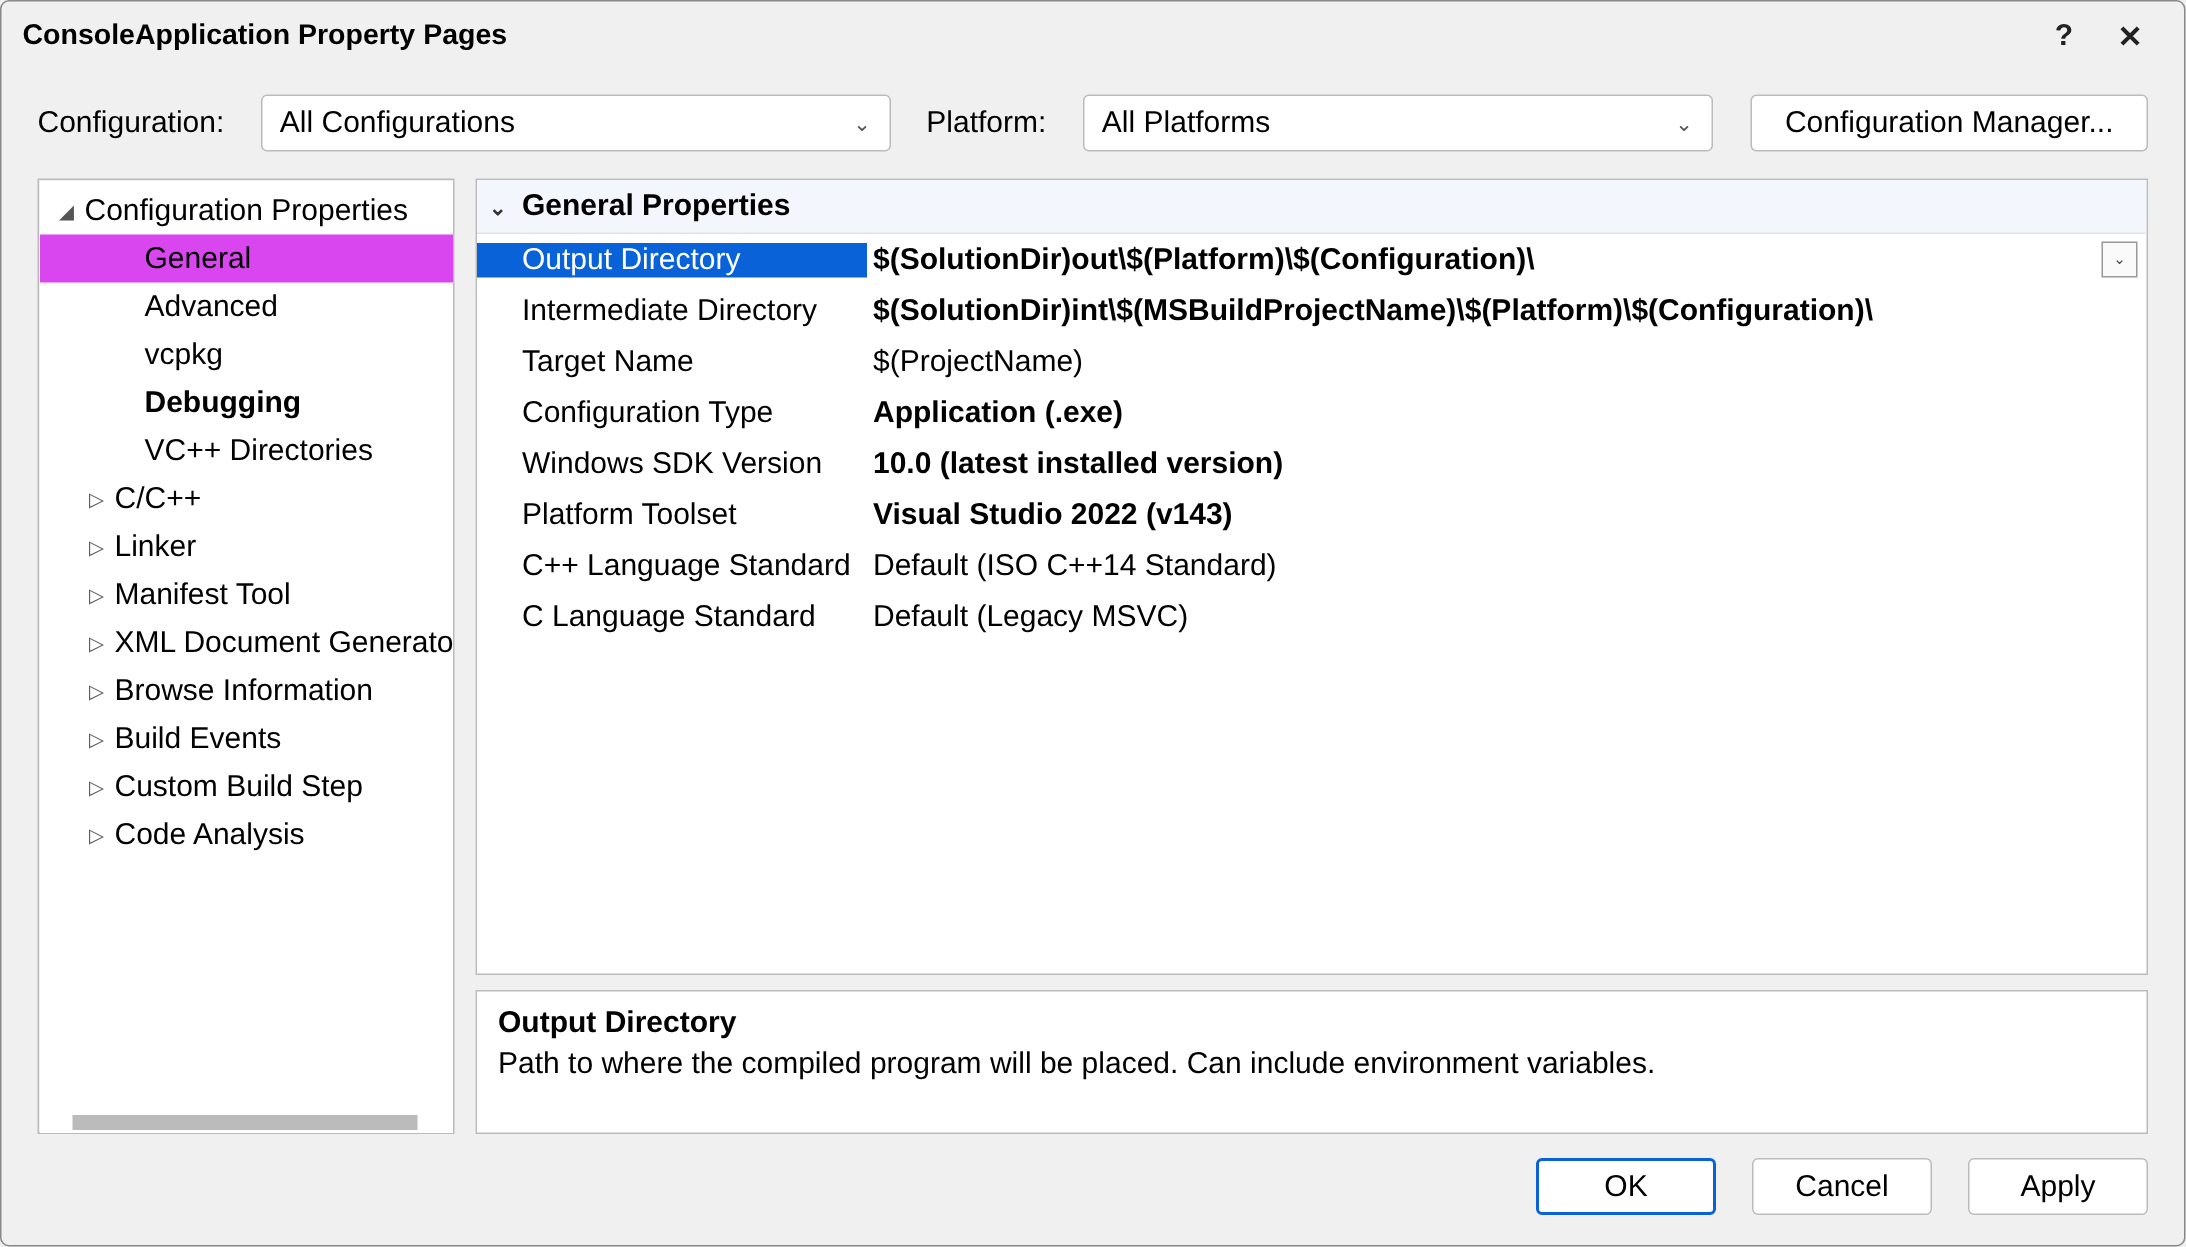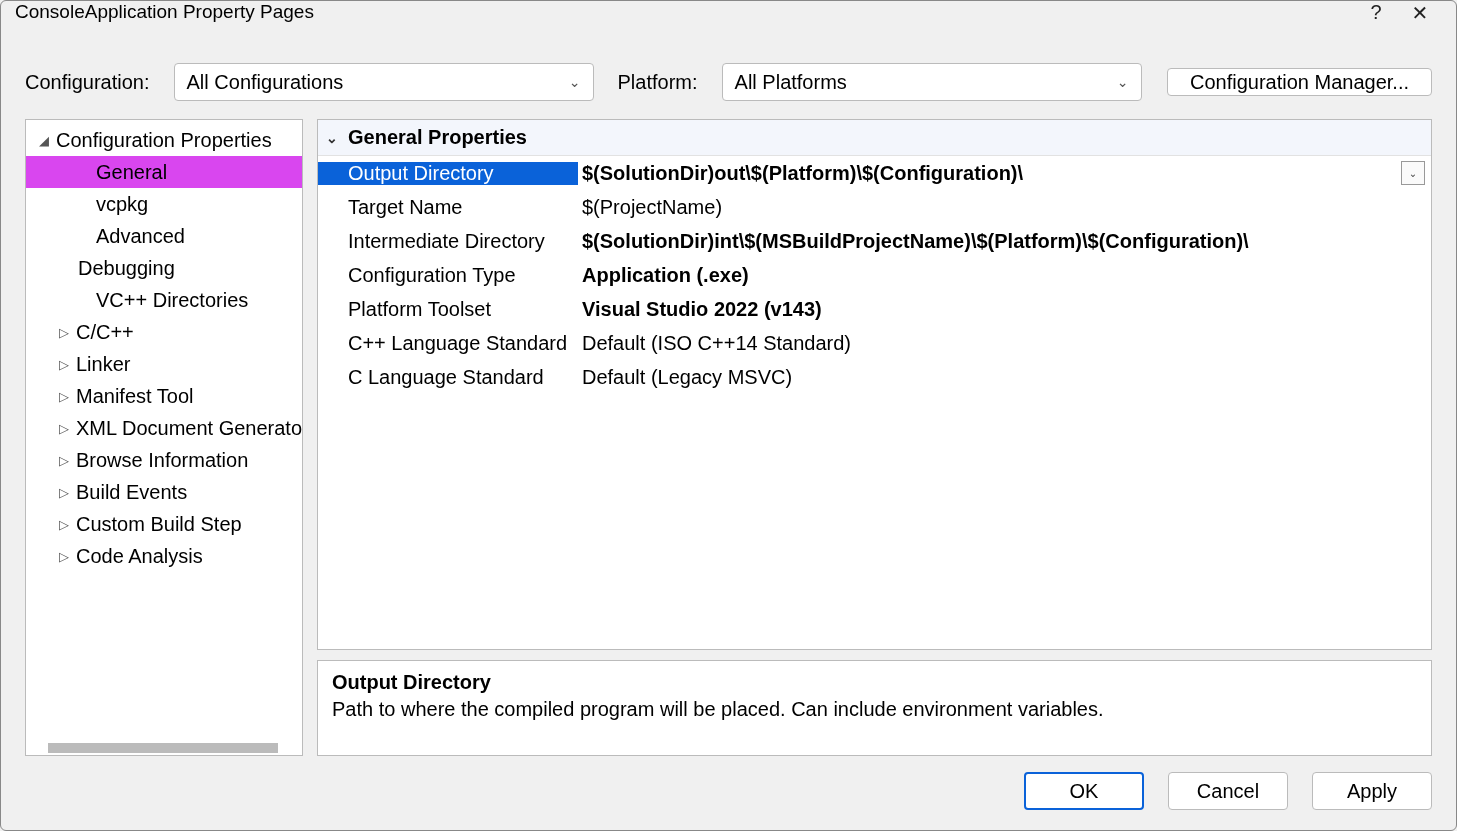--- a/index.html
+++ b/index.html
@@ -19,23 +19,24 @@
     background: #f0f0f0;
     border: 1px solid #888;
     border-radius: 6px;
     display: flex;
     flex-direction: column;
     position: relative;
   }
   .titlebar {
     height: 46px;
     display: flex;
-    align-items: flex-start;
+    align-items: center;
     padding: 0 14px;
     font-size: 19px;
+    font-weight: bold;
   }
   .titlebar .title { flex: 1; }
   .titlebar .help-icon, .titlebar .close-icon {
     width: 44px;
     text-align: center;
     font-size: 20px;
     cursor: pointer;
     color: #222;
   }
   .toolbar {
@@ -61,21 +62,21 @@
     margin-left: auto;
     font-size: 14px;
     color: #555;
   }
   .config-select { width: 420px; }
   .platform-select { width: 420px; }
   .cfg-mgr-btn {
     background: #fff;
     border: 1px solid #bbb;
     border-radius: 4px;
-    height: 28px;
+    height: 38px;
     padding: 0 22px;
     font-size: 20px;
     cursor: pointer;
     margin-left: auto;
   }
   .main {
     display: flex;
     flex: 1;
     padding: 0 24px 0 24px;
     gap: 14px;
@@ -227,27 +228,27 @@
           <span class="exp">◢</span>
           <span>Configuration Properties</span>
         </div>
         <div id="tree-items">
             <div class="tree-item selected" style="padding-left: 50px;">
               <span class="exp"></span>
               <span>General</span>
             </div>
             <div class="tree-item" style="padding-left: 50px;">
               <span class="exp"></span>
+              <span>Advanced</span>
+            </div>
+            <div class="tree-item" style="padding-left: 50px;">
+              <span class="exp"></span>
               <span>vcpkg</span>
             </div>
-            <div class="tree-item" style="padding-left: 50px;">
-              <span class="exp"></span>
-              <span>Advanced</span>
-            </div>
-            <div class="tree-item" style="padding-left: 32px;">
+            <div class="tree-item" style="padding-left: 50px; font-weight: bold;">
               <span class="exp"></span>
               <span>Debugging</span>
             </div>
             <div class="tree-item" style="padding-left: 50px;">
               <span class="exp"></span>
               <span>VC++ Directories</span>
             </div>
             <div class="tree-item" style="padding-left: 30px;">
               <span class="exp">▷</span>
               <span>C/C++</span>
@@ -290,31 +291,35 @@
         <div class="grid-header">
           <span class="chev">⌄</span>
           <span>General Properties</span>
         </div>
         <div id="grid-rows">
             <div class="grid-row bold selected">
               <div class="label">Output Directory</div>
               <div class="value">$(SolutionDir)out\$(Platform)\$(Configuration)\</div>
               <div class="dd">⌄</div>
             </div>
+            <div class="grid-row bold">
+              <div class="label">Intermediate Directory</div>
+              <div class="value">$(SolutionDir)int\$(MSBuildProjectName)\$(Platform)\$(Configuration)\</div>
+            </div>
             <div class="grid-row">
               <div class="label">Target Name</div>
               <div class="value">$(ProjectName)</div>
             </div>
             <div class="grid-row bold">
-              <div class="label">Intermediate Directory</div>
-              <div class="value">$(SolutionDir)int\$(MSBuildProjectName)\$(Platform)\$(Configuration)\</div>
-            </div>
-            <div class="grid-row bold">
               <div class="label">Configuration Type</div>
               <div class="value">Application (.exe)</div>
+            </div>
+            <div class="grid-row bold">
+              <div class="label">Windows SDK Version</div>
+              <div class="value">10.0 (latest installed version)</div>
             </div>
             <div class="grid-row bold">
               <div class="label">Platform Toolset</div>
               <div class="value">Visual Studio 2022 (v143)</div>
             </div>
             <div class="grid-row">
               <div class="label">C++ Language Standard</div>
               <div class="value">Default (ISO C++14 Standard)</div>
             </div>
             <div class="grid-row">

